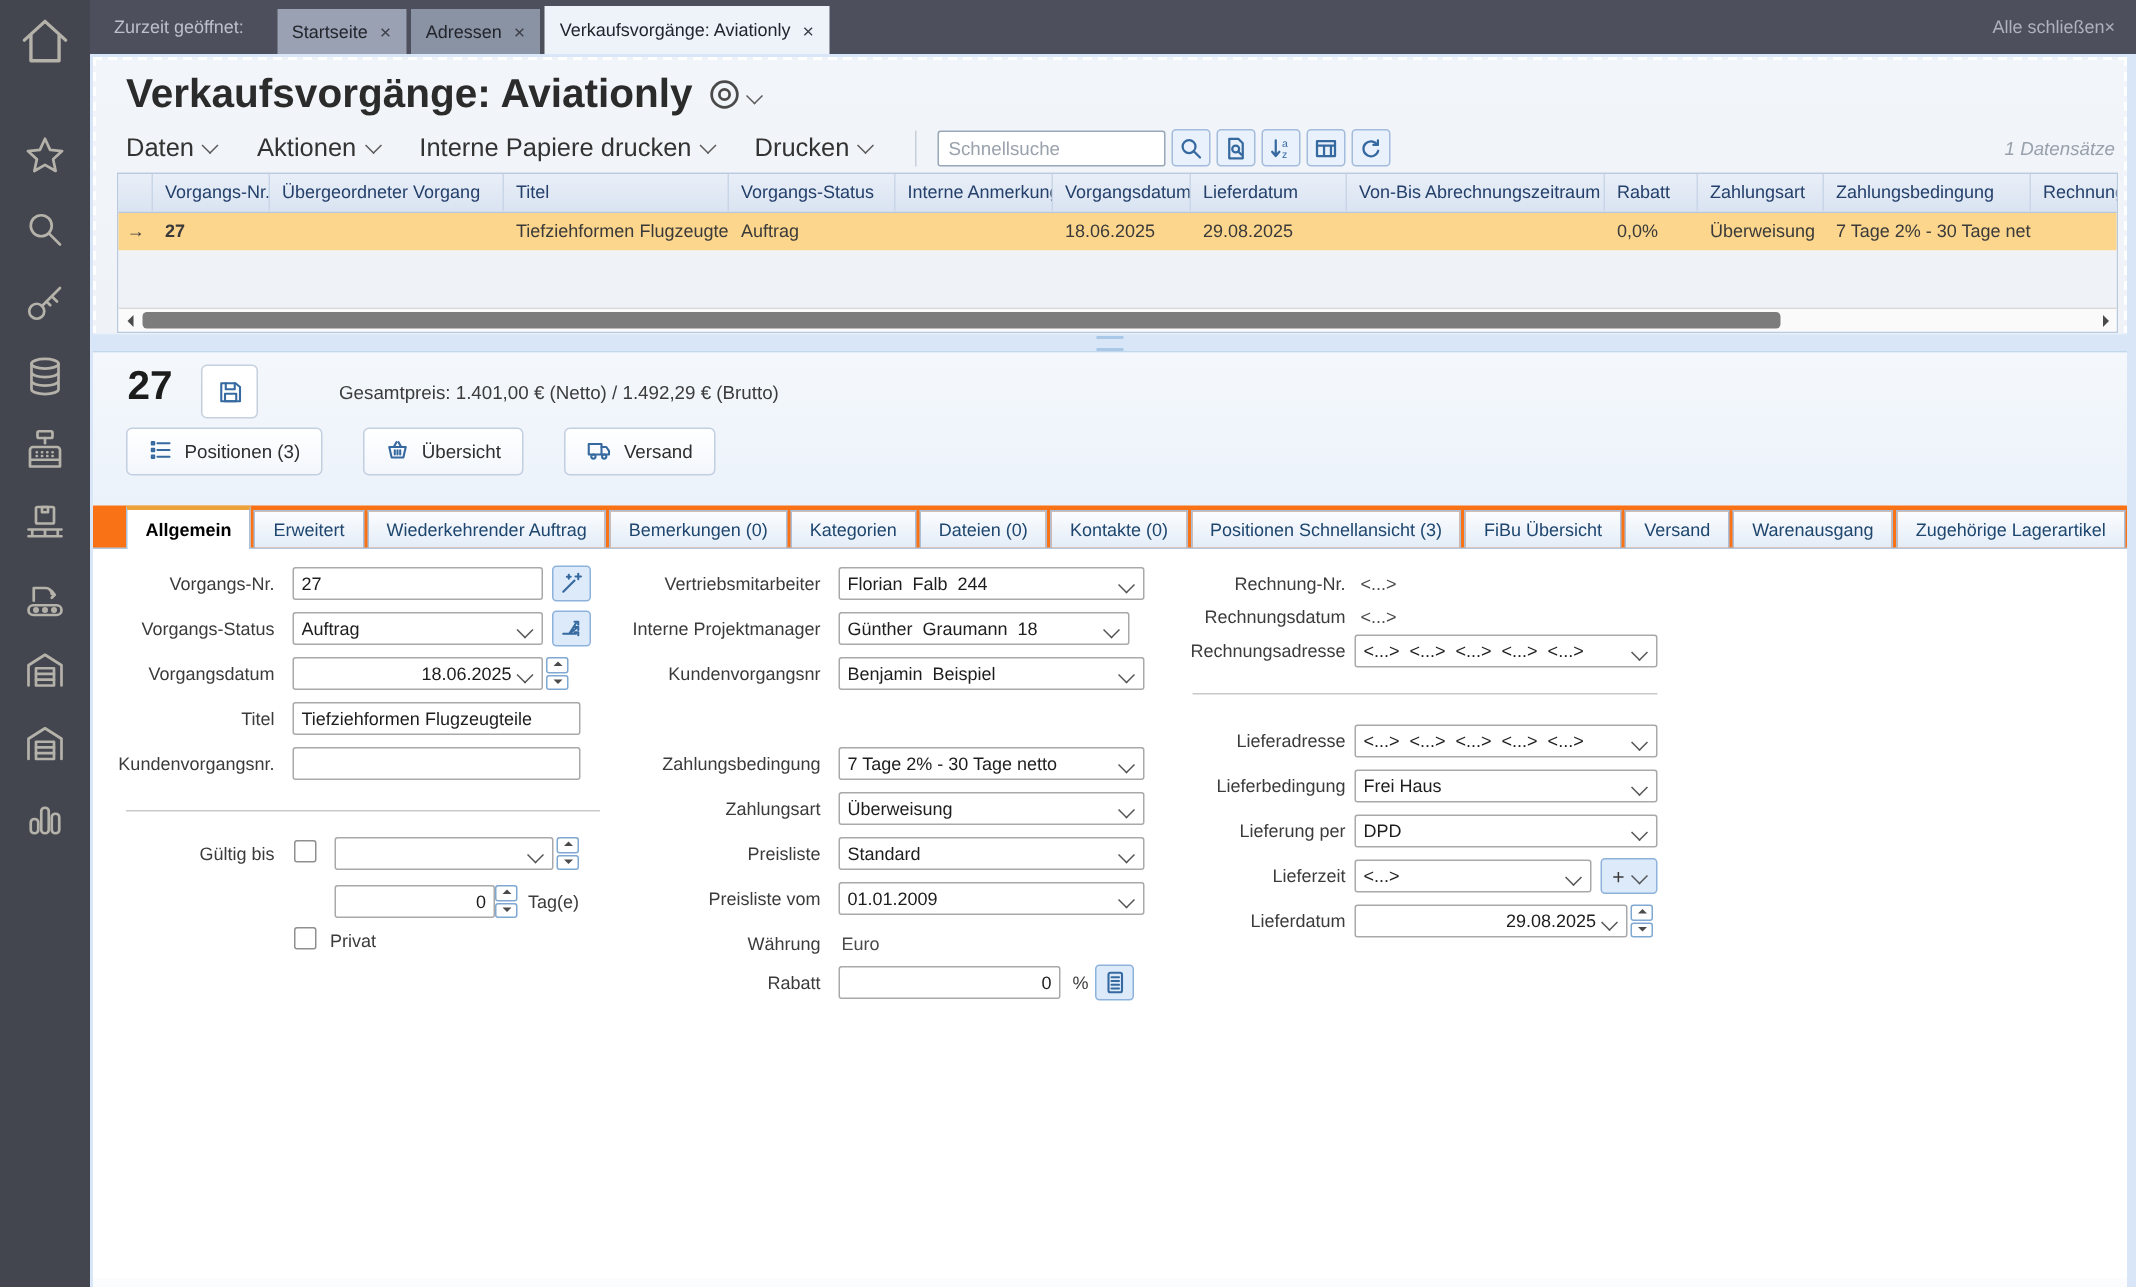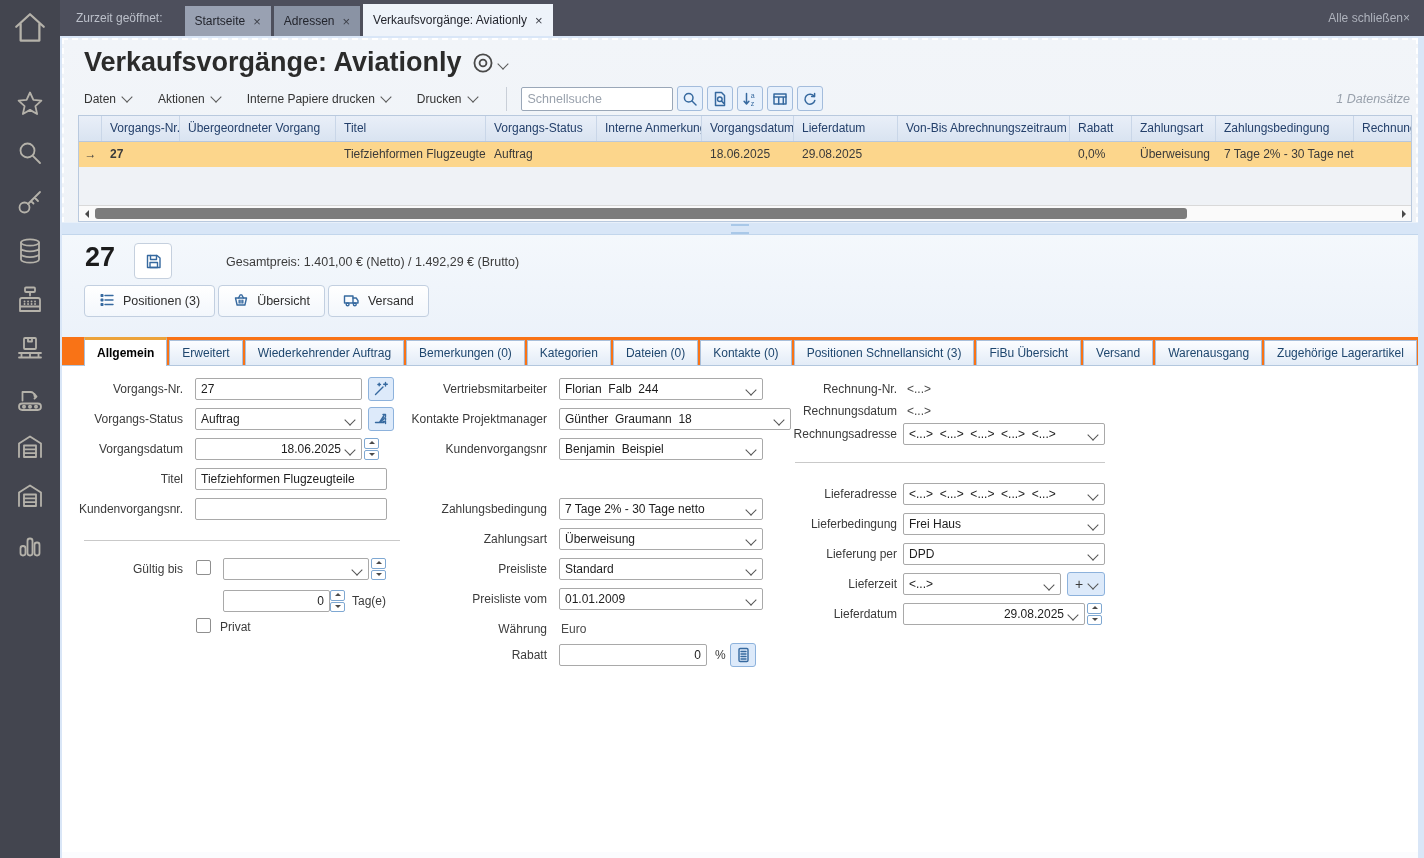--- a/index.html
+++ b/index.html
@@ -26,21 +26,21 @@
          border:2px dashed #ffffff;background:linear-gradient(#f2f5f9,#edf1f6 40%,#eef3fa);}
   .bottomstrip{position:absolute;left:62px;top:852px;width:1356px;height:6px;background:#fbfcfe;}
   
   .titlerow{position:absolute;left:84px;top:46px;display:flex;align-items:center;gap:10px;}
   .titlerow h1{margin:0;font-size:27px;font-weight:bold;color:#2b2b2b;letter-spacing:0;}
   .eyewrap{display:flex;align-items:center;gap:5px;margin-top:6px;}
   .cv{width:7px;height:7px;border-right:1.5px solid #5a5a5a;border-bottom:1.5px solid #5a5a5a;
       transform:rotate(45deg);display:inline-block;margin-top:-3px;}
   
   .menubar{position:absolute;left:84px;top:85px;width:1326px;height:27px;display:flex;align-items:center;}
-  .mitem{display:flex;align-items:center;gap:7px;font-size:12px;color:#333;margin-right:27px;}
+  .mitem{display:flex;align-items:center;gap:7px;font-size:17px;color:#333;margin-right:27px;}
   .vsep{width:1px;height:24px;background:#c9cfd8;margin:0 14px 0 2px;}
   .qsearch{width:152px;height:24px;border:1px solid #9aa7b8;border-radius:2px;font:12.5px "Liberation Sans",sans-serif;
            color:#333;padding:0 6px;box-sizing:border-box;}
   .qsearch::placeholder{color:#9aa2ad;}
   .tbtn{width:26px;height:25px;margin-left:4px;background:#e8f1fc;border:1px solid #a3bcdc;border-radius:3px;
         display:flex;align-items:center;justify-content:center;box-sizing:border-box;}
   .tbtn svg{stroke:#36699f;fill:none;stroke-width:1.5;stroke-linecap:round;stroke-linejoin:round;}
   .reccount{margin-left:auto;font-size:12.5px;font-style:italic;color:#99a1ac;}
   
   .grid{position:absolute;left:78px;top:115px;width:1332px;border:1px solid #b9c9de;box-sizing:content-box;background:#fff;}
@@ -67,21 +67,21 @@
             border-top:1px solid #e8f0fa;border-bottom:1px solid #c2d6ec;box-sizing:border-box;
             display:flex;align-items:center;justify-content:center;}
   .splitter .grip{width:18px;height:6px;border-top:2px solid #a9c8e8;border-bottom:2px solid #a9c8e8;}
   
   .detailbg{position:absolute;left:62px;top:235px;width:1356px;height:102px;background:linear-gradient(#f4f8fc,#ecf2fa);}
   .recnum{position:absolute;left:85px;top:242px;font-size:27px;font-weight:bold;color:#1c1c1c;}
   .savebtn{position:absolute;left:134px;top:243px;width:38px;height:36px;background:#fff;border:1px solid #c5d0de;
            border-radius:4px;display:flex;align-items:center;justify-content:center;box-sizing:border-box;}
   .savebtn svg,.abtn svg{stroke:#36699f;fill:none;stroke-width:1.4;stroke-linecap:round;stroke-linejoin:round;}
   .totalline{position:absolute;left:226px;top:255px;font-size:12.5px;color:#3c3c3c;}
-  .btnrow{position:absolute;left:84px;top:285px;display:flex;gap:3px;}
+  .btnrow{position:absolute;left:84px;top:285px;display:flex;gap:27px;}
   .abtn{height:32px;padding:0 14px;background:linear-gradient(#ffffff,#f3f7fc);border:1px solid #c2cfe0;
         border-radius:4px;display:flex;align-items:center;gap:8px;font-size:12.5px;color:#2e2e2e;box-sizing:border-box;}
   
   .tabband{position:absolute;left:62px;top:337px;width:1356px;height:29px;background:#f97316;
            border-bottom:1px solid #b3c7de;box-sizing:border-box;display:flex;align-items:flex-end;padding-left:22px;}
   .itab{height:25px;line-height:24px;padding:0 12px;margin-right:2px;font-size:12px;color:#1e466e;
         background:linear-gradient(#fcfdff,#e3ecf7);border:1px solid #a9bfda;border-bottom:none;box-sizing:border-box;white-space:nowrap;}
   .itab.active{height:29px;line-height:26px;background:#fff;border-top:3px solid #eca33b;color:#000;
                font-weight:bold;margin-bottom:-1px;z-index:2;}
   
@@ -444,22 +444,22 @@
 
     <span class="chk" style="left:134px;top:252px;"></span>
     <span class="suffix" style="left:158px;top:254px;">Privat</span>
 
     <span class="flabel" style="left:340px;top:16px;width:145px;">Vertriebsmitarbeiter</span>
     <div class="sel" style="left:497px;top:12px;width:204px;">
         <span class="val">Florian  Falb  244</span>
         <span class="cv"></span>
       </div>
 
-    <span class="flabel" style="left:340px;top:46px;width:145px;">Kontakte Projektmanager</span>
-    <div class="sel" style="left:497px;top:42px;width:232px;">
+    <span class="flabel" style="left:340px;top:46px;width:145px;">Interne Projektmanager</span>
+    <div class="sel" style="left:497px;top:42px;width:194px;">
         <span class="val">Günther  Graumann  18</span>
         <span class="cv"></span>
       </div>
 
     <span class="flabel" style="left:340px;top:76px;width:145px;">Kundenvorgangsnr</span>
     <div class="sel" style="left:497px;top:72px;width:204px;">
         <span class="val">Benjamin  Beispiel</span>
         <span class="cv"></span>
       </div>
 

